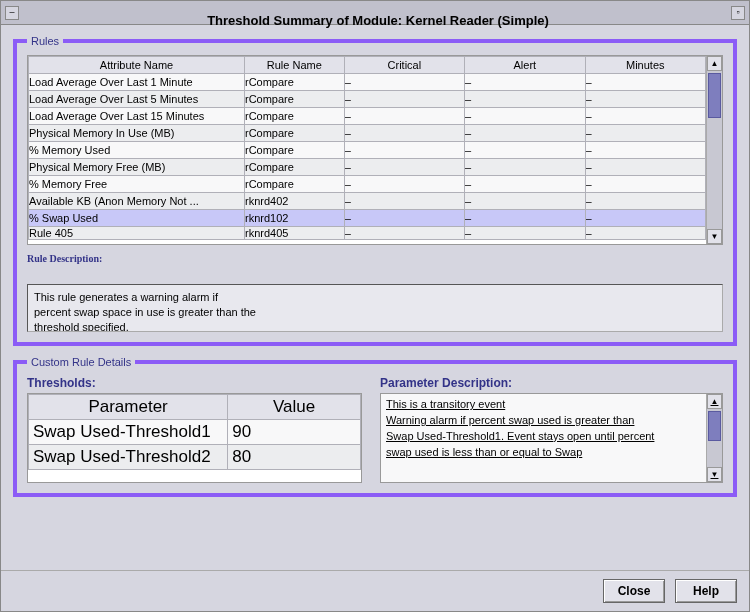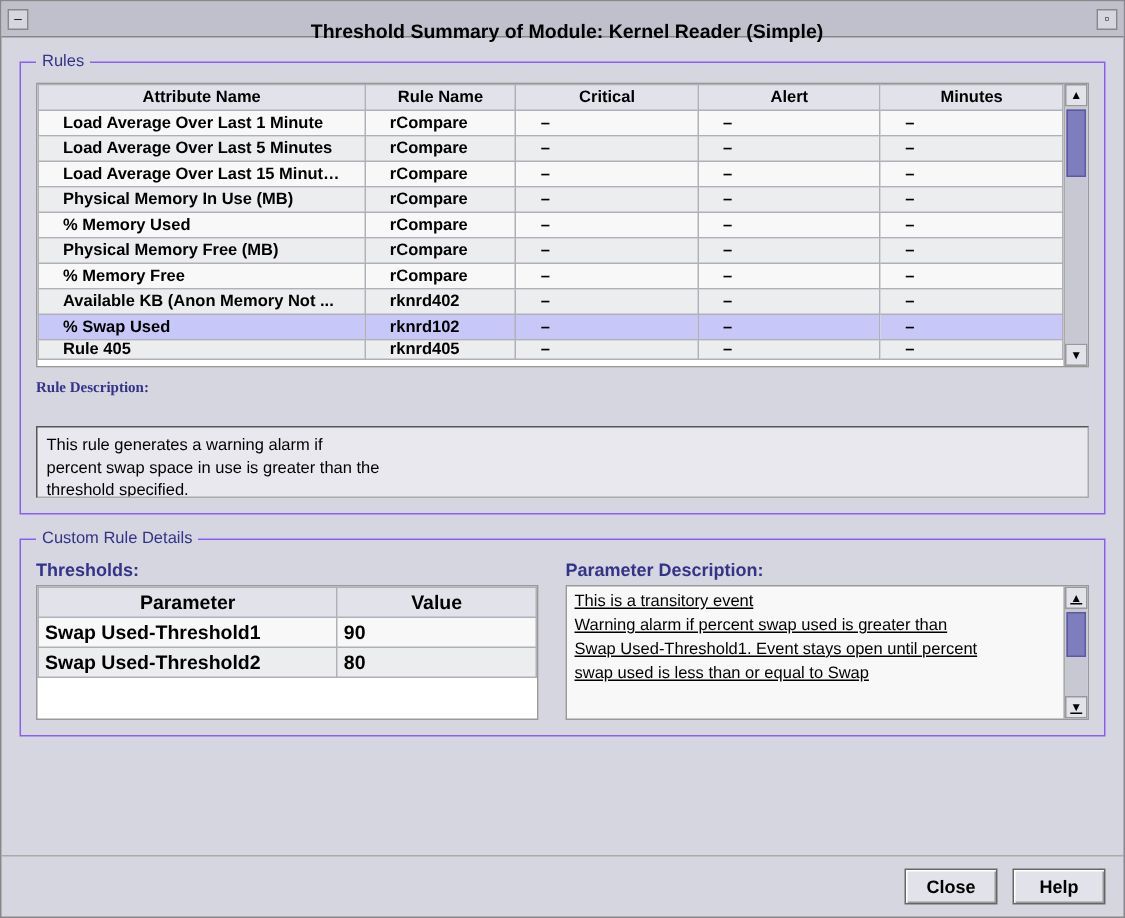--- a/index.html
+++ b/index.html
@@ -43,21 +43,21 @@
   .title-btn {
     width:14px;height:14px;border:1px solid #888;background:#d6d6e0;
     display:flex;align-items:center;justify-content:center;
     font-size:9px;line-height:1;
   }
   .content {
     flex:1; padding: 10px 12px 6px 12px;
     display:flex;flex-direction:column;
   }
   fieldset {
-    border:1px solid #8b5cf6;
+    border:4px solid #8b5cf6;
     margin:0 0 10px 0;
     padding:8px 10px 10px 10px;
   }
   legend {
     color:#333388;
     font-size:11px;
     padding:0 4px;
   }
   
   .rules-table-wrap {
@@ -70,27 +70,27 @@
     flex:1;
     overflow:hidden;
   }
   table.rules {
     width:100%;
     border-collapse:collapse;
     table-layout:fixed;
   }
   table.rules th, table.rules td {
     border:1px solid #b0b0b8;
-    padding:2px 16px;
+    padding:2px 0;
     height:17px;
     white-space:nowrap;
     overflow:hidden;
     text-overflow:ellipsis;
     text-align:left;
-    font-weight:bold;
+    font-weight:normal;
     font-size:11px;
   }
   table.rules th {
     background:#e2e2ea;
     text-align:center;
   }
   table.rules tbody tr:nth-child(even) td { background:#ecedef; }
   table.rules tbody tr:nth-child(odd) td { background:#f8f8f9; }
   table.rules tbody tr.partial td { height:8px; padding-top:0; padding-bottom:0; overflow:hidden; }
   table.rules tbody tr.selected td { background:#c8c8f8 !important; }
@@ -143,22 +143,22 @@
   table.thresh {
     width:100%;
     border-collapse:collapse;
     table-layout:fixed;
   }
   table.thresh th, table.thresh td {
     border:1px solid #b0b0b8;
     padding:2px 4px;
     height:17px;
     text-align:left;
-    font-weight:bold;
-    font-size:13px;
+    font-weight:normal;
+    font-size:17px;
   }
   table.thresh th { background:#e2e2ea; text-align:center;}
   table.thresh tbody tr:nth-child(even) td { background:#ecedef; }
   table.thresh tbody tr:nth-child(odd) td { background:#f8f8f9; }
   .param-desc-wrap {
     border:1px solid #999;background:#f8f8f9;
     height:90px;display:flex;text-decoration:underline;
   }
   .param-desc-text {
     flex:1;

